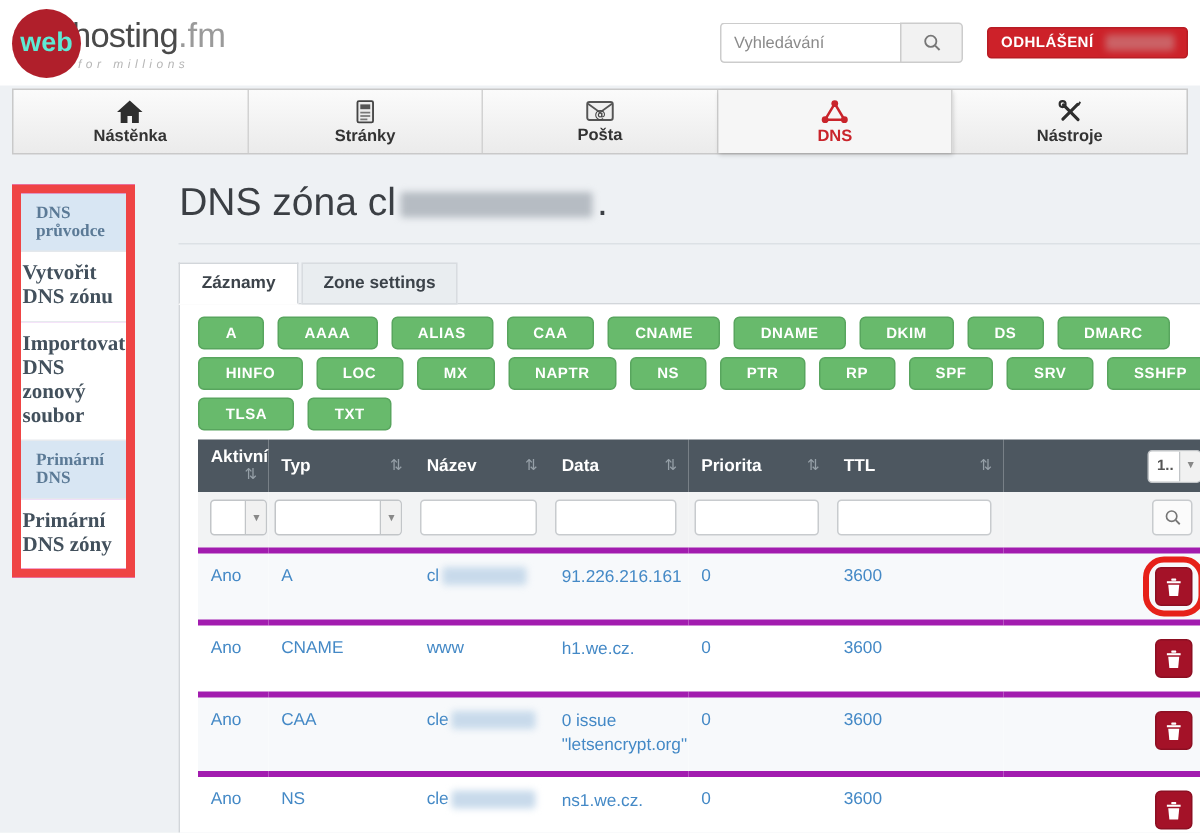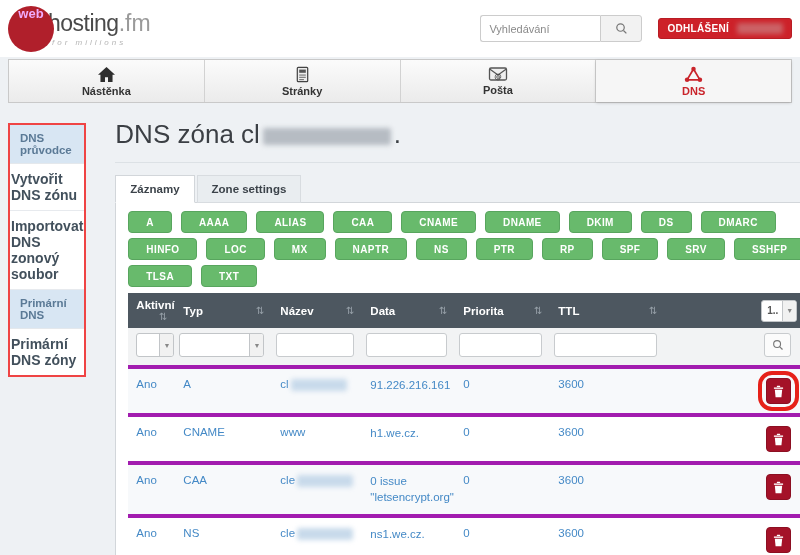--- a/index.html
+++ b/index.html
@@ -2,22 +2,22 @@
 <html><head>
 <meta charset="utf-8">
 <style>
   * { box-sizing: border-box; margin: 0; padding: 0; }
   html,body { width:800px; height:555px; overflow:hidden;
     font-family:"Liberation Sans","DejaVu Sans",sans-serif; background:#eef1f4; }
 
   
   .topbar { height:57px; background:#fff; display:flex; align-items:center; padding:0 8px; }
   .logo { display:flex; align-items:center; position:relative; }
-  .logo-circle { width:46px; height:46px; border-radius:50%; background:#b01f2b; color:#f0abfc;
-    display:flex; align-items:flex-start; justify-content:center; font-size:13px; font-weight:bold; z-index:1; }
+  .logo-circle { width:46px; height:46px; border-radius:50%; background:#b01f2b; color:#5eead4;
+    display:flex; align-items:center; justify-content:center; font-size:18px; font-weight:bold; z-index:1; }
   .logo-text-wrap { margin-left:-6px; }
   .logo-name { font-size:23px; color:#4a4a4a; letter-spacing:-0.5px; }
   .logo-tld { font-size:23px; color:#9a9a9a; }
   .logo-tagline { font-size:8px; color:#b6b6b6; letter-spacing:3px; margin:1px 0 0 4px;font-style:italic; }
   .search-group { margin-left:auto; margin-right:16px; display:flex; }
   .search-input { width:120px; height:27px; border:1px solid #ccc; border-right:0;
     border-radius:3px 0 0 3px; padding:0 8px; font-size:11px; color:#555; outline:none; background:#fff; }
   .search-input::placeholder { color:#8a8a8a; }
   .search-go { width:42px; height:27px; border:1px solid #ccc; background:#f2f2f2;
     border-radius:0 3px 3px 0; display:flex; align-items:center; justify-content:center; cursor:pointer; }
@@ -35,21 +35,21 @@
   .navbar { margin:2px 8px 0; display:flex; height:44px; border:1px solid #c9c9c9;
     background:linear-gradient(#fbfbfb,#ebebeb); }
   .nav-tab { flex:1; display:flex; flex-direction:column; align-items:center; justify-content:center;
     gap:2px; border-right:1px solid #d2d2d2; font-size:11px; font-weight:bold; color:#333; cursor:pointer; }
   .nav-tab:last-child { border-right:0; }
   .nav-tab.active { background:#f6f6f6; box-shadow:0 1px 3px rgba(0,0,0,.18); color:#c9242b; }
   .nav-tab svg { display:block; }
 
   
   .content { display:flex; align-items:flex-start; padding:20px 8px 0; }
-  .sidebar { width:140px; background:#d946ef; border:2px solid #ef4444; }
+  .sidebar { width:140px; background:#d946ef; border:6px solid #ef4444;font-family:Liberation Serif, serif; }
   .side-header { background:#d8e6f3; color:#5b7a96; font-weight:bold; font-size:11.5px;
     padding:7px 10px; border-bottom:1px solid #e4e8ec; }
   .side-item { font-size:14px; font-weight:600; color:#42505c; padding:7px 1px;
     border-bottom:1px solid #e7eaee; cursor:pointer; background:#fff; }
   .side-item:last-child { border-bottom:0; }
   .main { flex:1; margin-left:29px; }
   .page-title { font-size:26px; font-weight:400; color:#3b3f44; margin:-4px 0 12px; }
   .title-rule { border:0; border-top:1px solid #dce1e5; margin:0 0 12px; }
 
   
@@ -155,20 +155,29 @@
     <span>Pošta</span>
   </div>
   <div class="nav-tab active">
     <svg width="19" height="17" viewBox="0 0 20 18">
       <path d="M10 3.2 3.2 14.6h13.6z" fill="none" stroke="#c9242b" stroke-width="1.8"></path>
       <circle cx="10" cy="3.2" r="2.4" fill="#c9242b"></circle>
       <circle cx="3.2" cy="14.6" r="2.4" fill="#c9242b"></circle>
       <circle cx="16.8" cy="14.6" r="2.4" fill="#c9242b"></circle>
     </svg>
     <span>DNS</span>
+  </div>
+  <div class="nav-tab">
+    <svg width="17" height="17" viewBox="0 0 18 18">
+      <path d="M4.2 4.2 14.5 14.5" stroke="#2e2e2e" stroke-width="2.2" stroke-linecap="round"></path>
+      <circle cx="3.6" cy="3.6" r="2.1" fill="none" stroke="#2e2e2e" stroke-width="1.5"></circle>
+      <path d="M14.2 3.8 3.8 14.2" stroke="#2e2e2e" stroke-width="2.2" stroke-linecap="round"></path>
+      <path d="M14 3.9l1.6-2.3 1 .9-1.5 2.4z" fill="#2e2e2e"></path>
+    </svg>
+    <span>Nástroje</span>
   </div>
 </div>
 
 <div class="content">
 
   <div class="sidebar">
     <div class="side-header">DNS průvodce</div>
     <div class="side-item">Vytvořit DNS zónu</div>
     <div class="side-item">Importovat DNS zonový soubor</div>
     <div class="side-header">Primární DNS</div>

